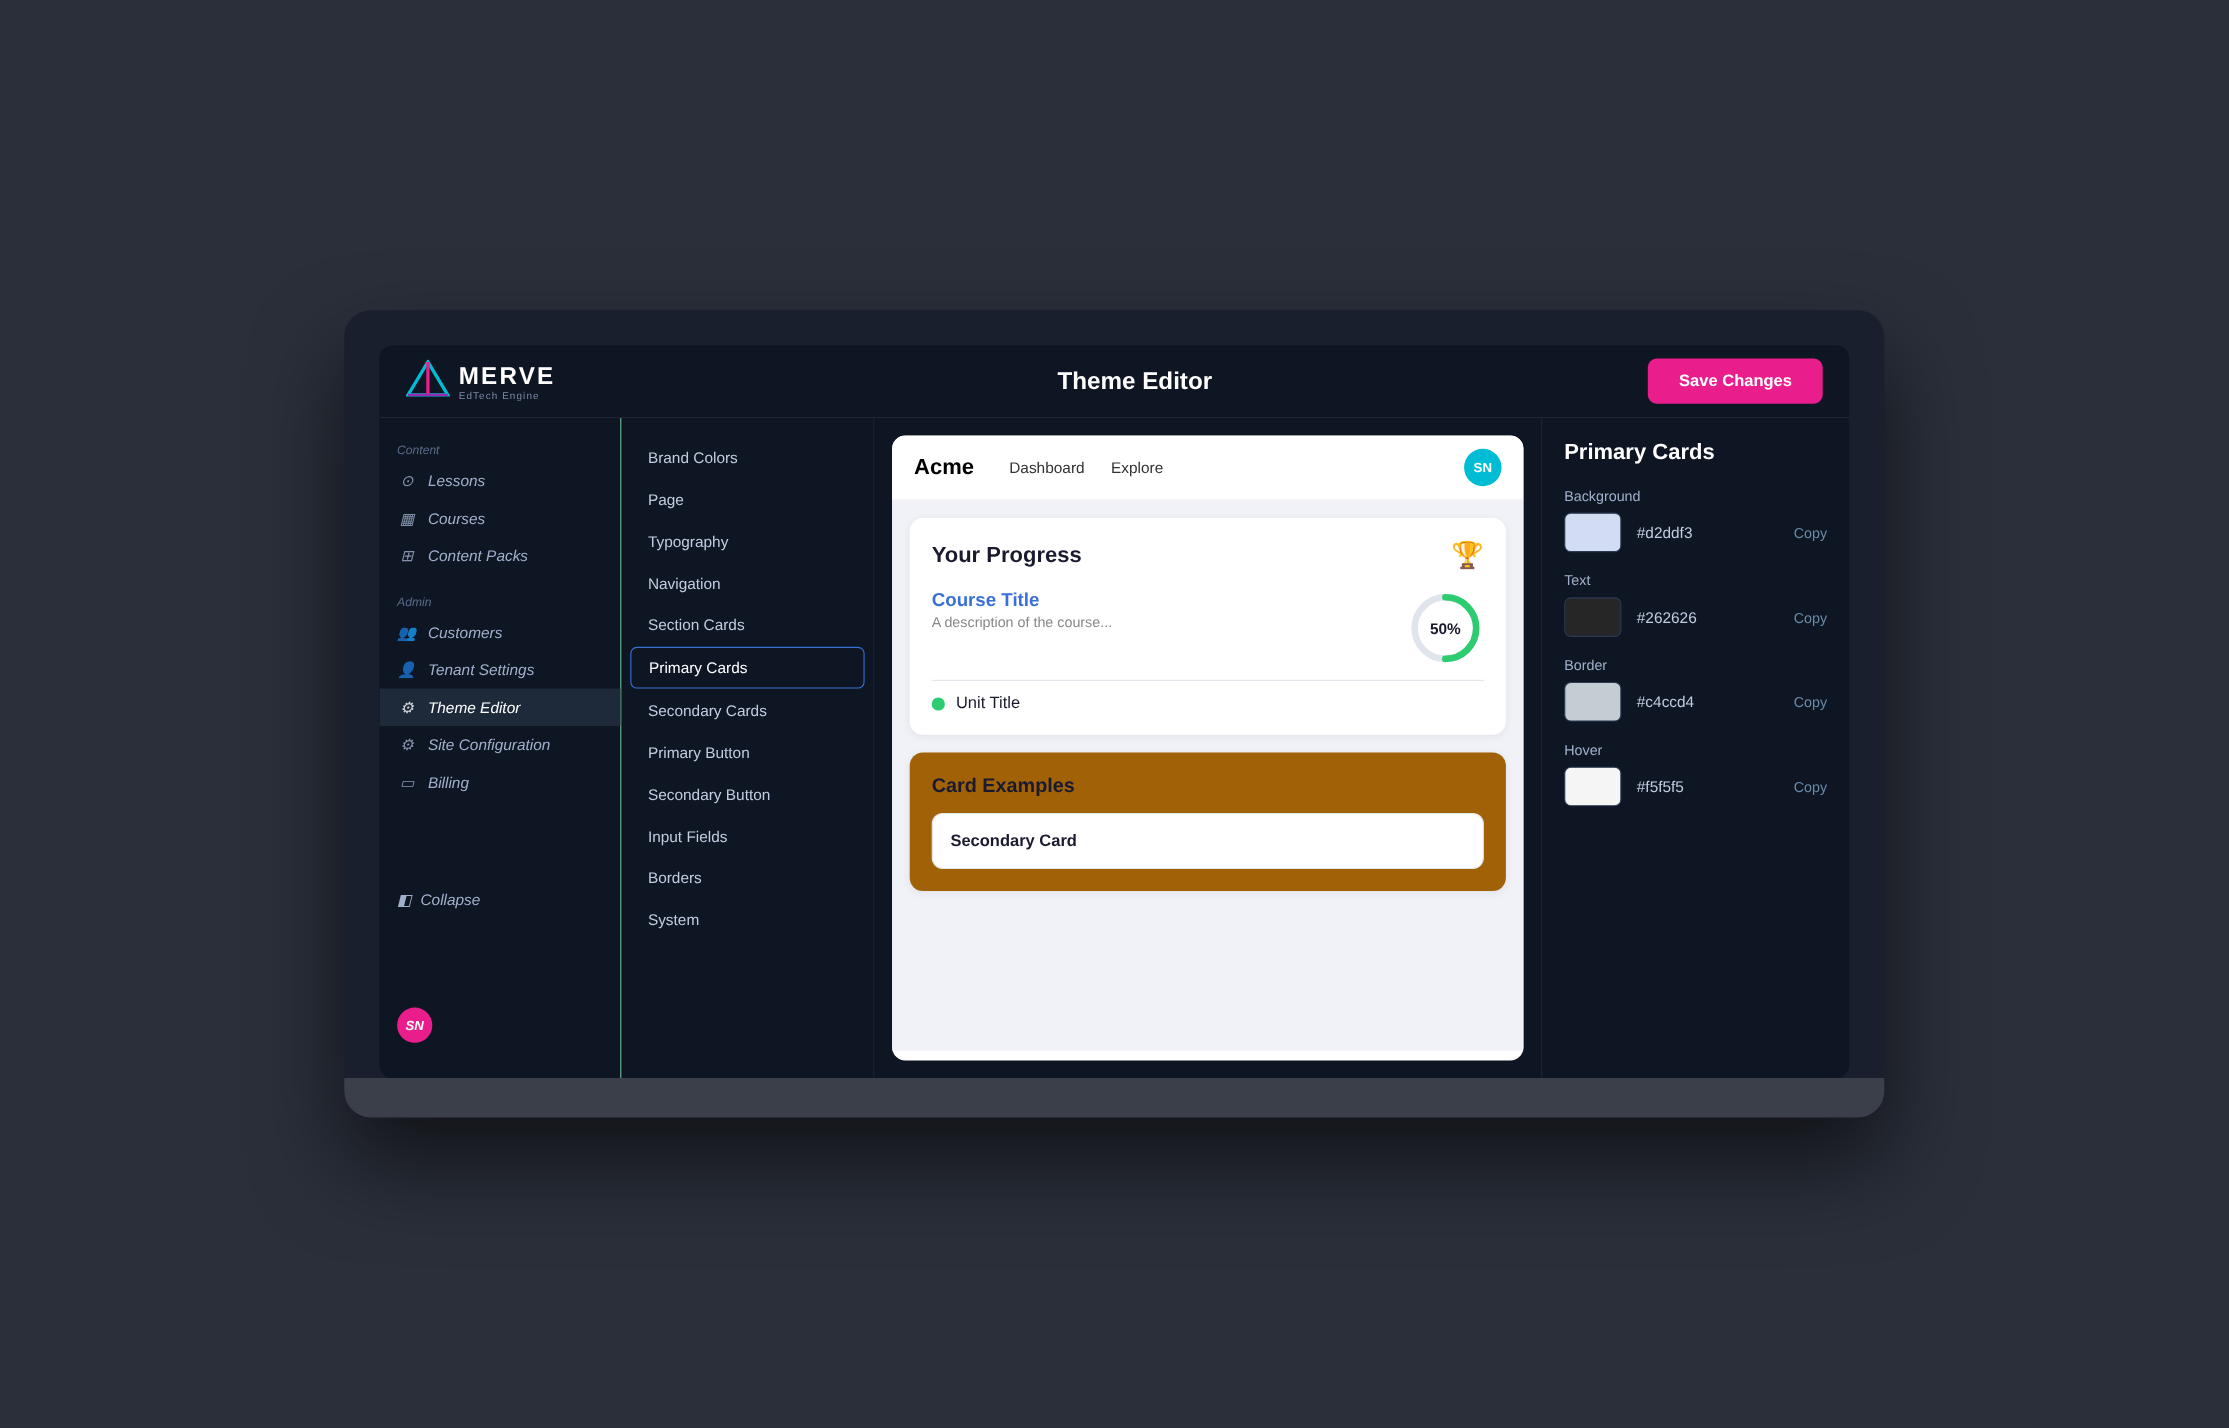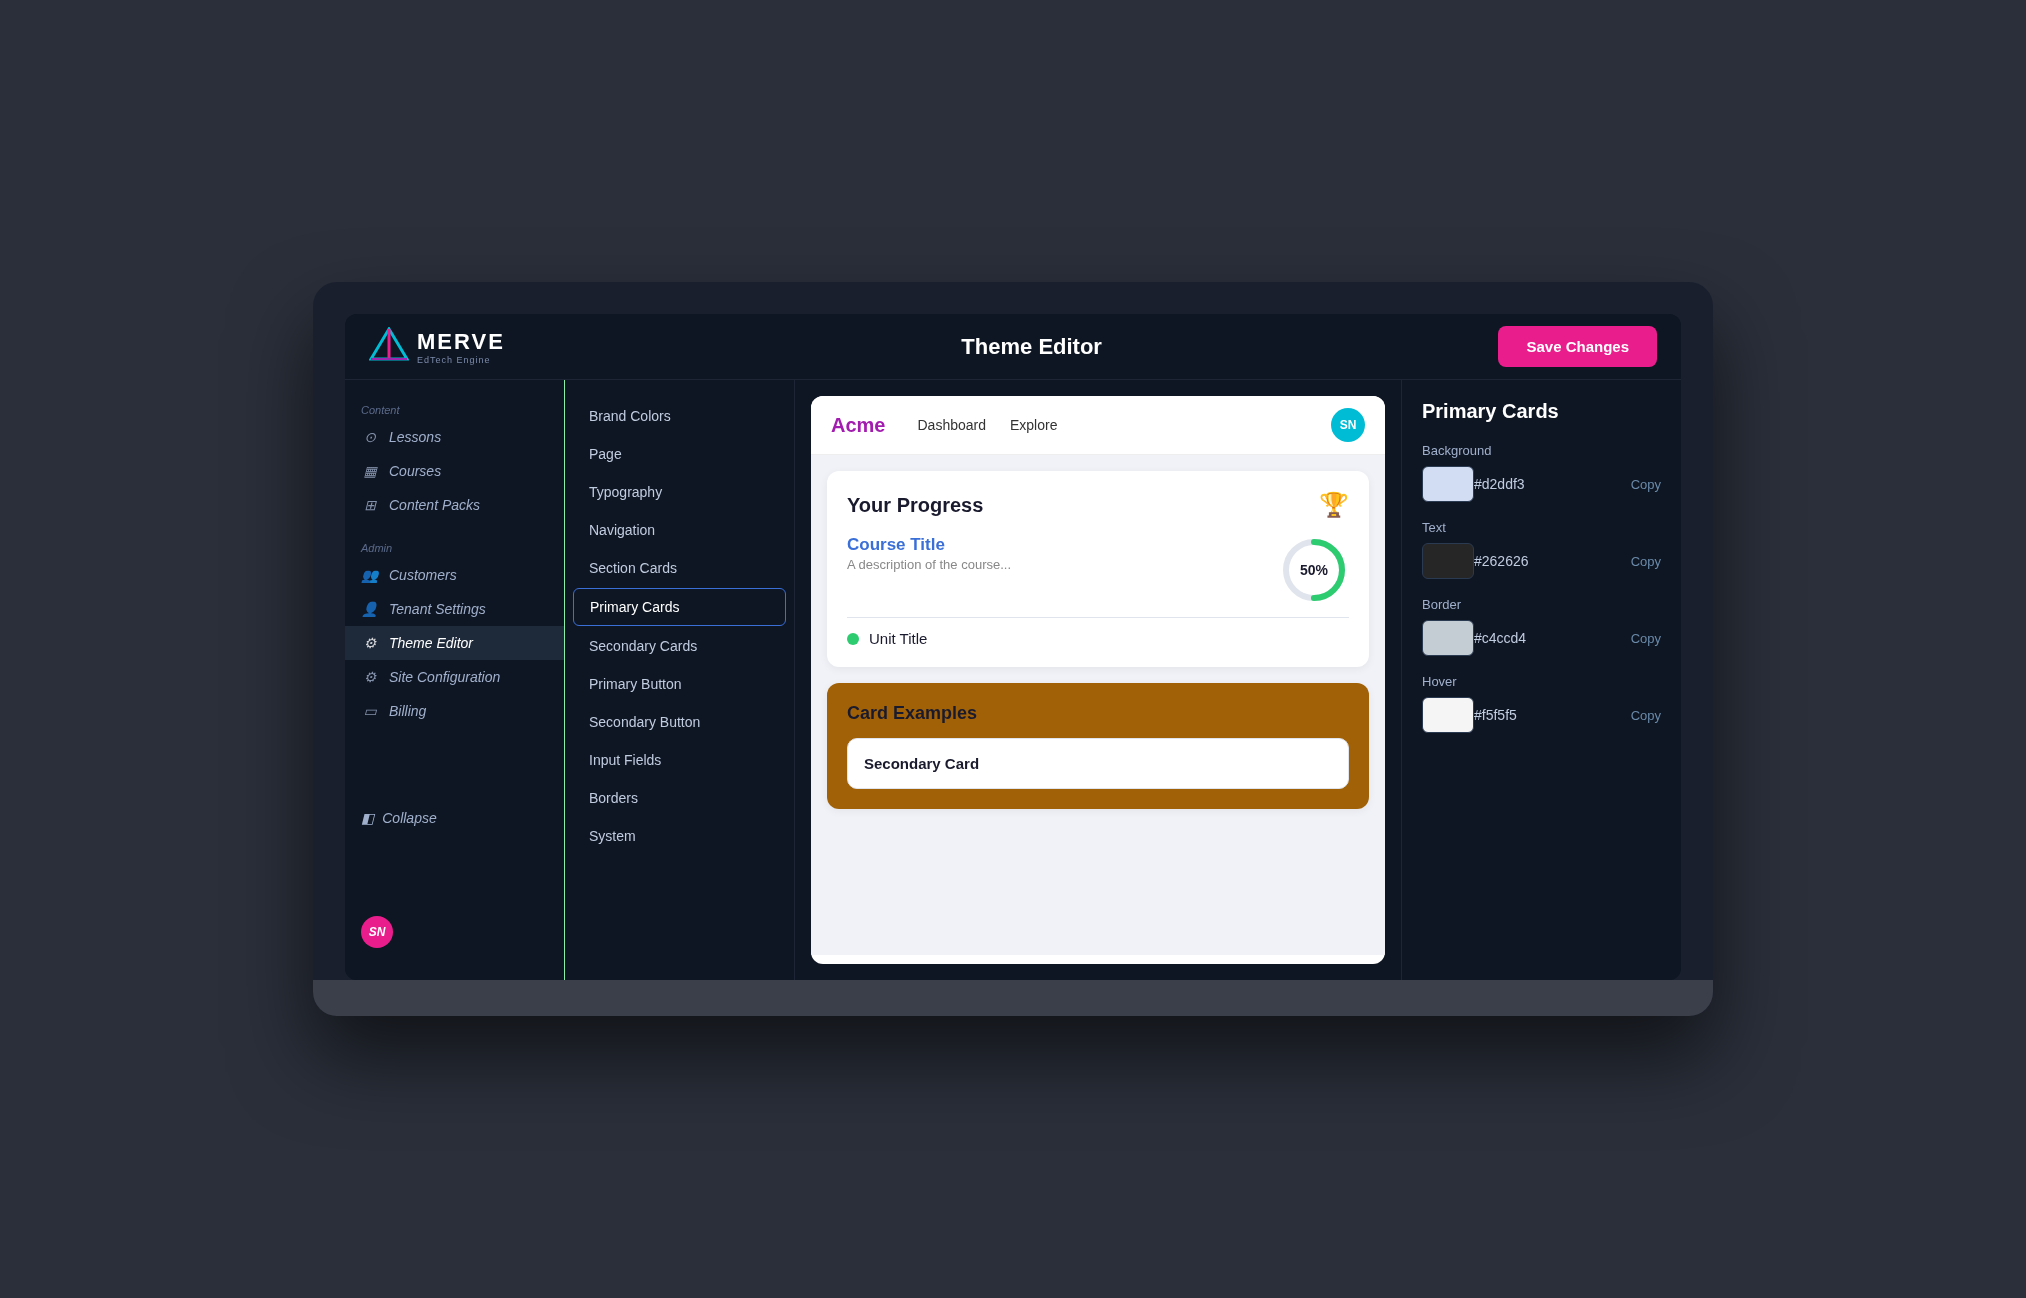--- a/index.html
+++ b/index.html
@@ -197,21 +197,21 @@
       display: flex;
       align-items: center;
       padding: 12px 20px;
       gap: 24px;
       border-bottom: 1px solid #eee;
     }
 
     .preview-nav-brand {
       font-size: 20px;
       font-weight: 800;
-      color: #a21caf;
+      color: #000000;
       margin-right: 8px;
     }
 
     .preview-nav-item {
       font-size: 14px;
       color: #333;
       cursor: pointer;
     }
 
     .preview-nav-avatar {
@@ -390,21 +390,21 @@
 
     .color-label {
       font-size: 13px;
       color: #a0b0cc;
       margin-bottom: 8px;
     }
 
     .color-row {
       display: flex;
       align-items: center;
-      gap: 0;
+      gap: 14px;
     }
 
     .color-swatch {
       width: 52px;
       height: 36px;
       border-radius: 6px;
       border: 1px solid #2a3a50;
       flex-shrink: 0;
     }
 

